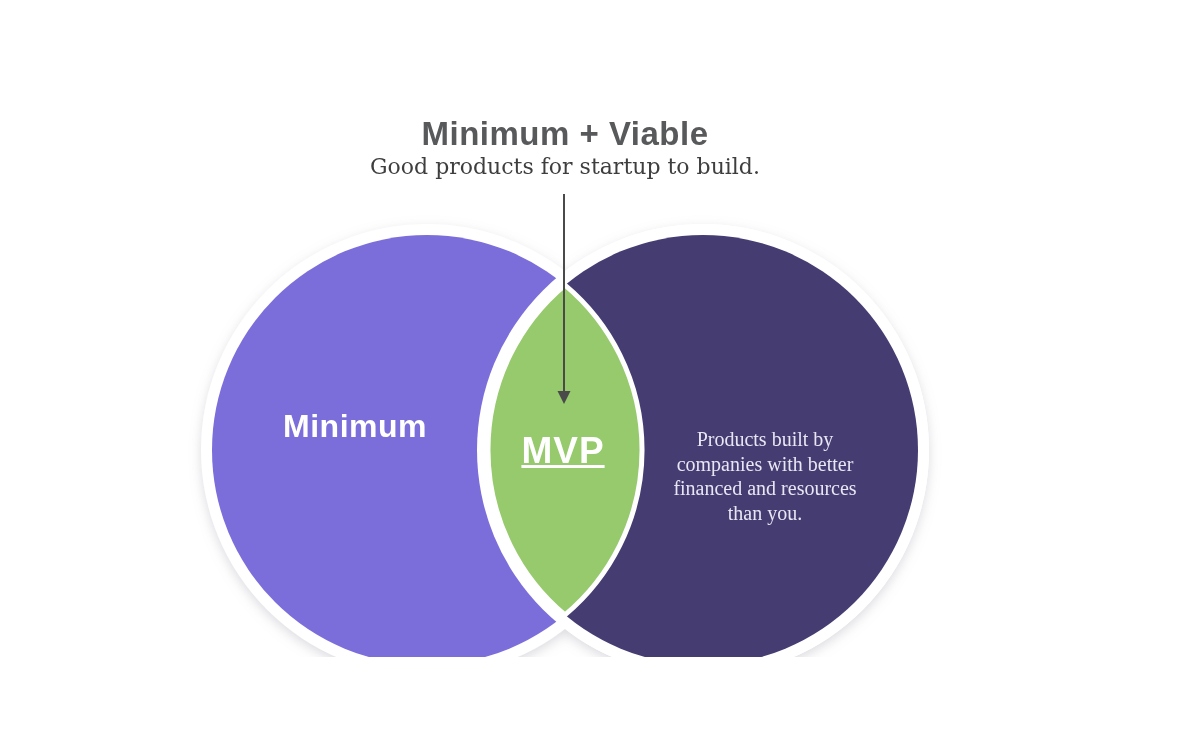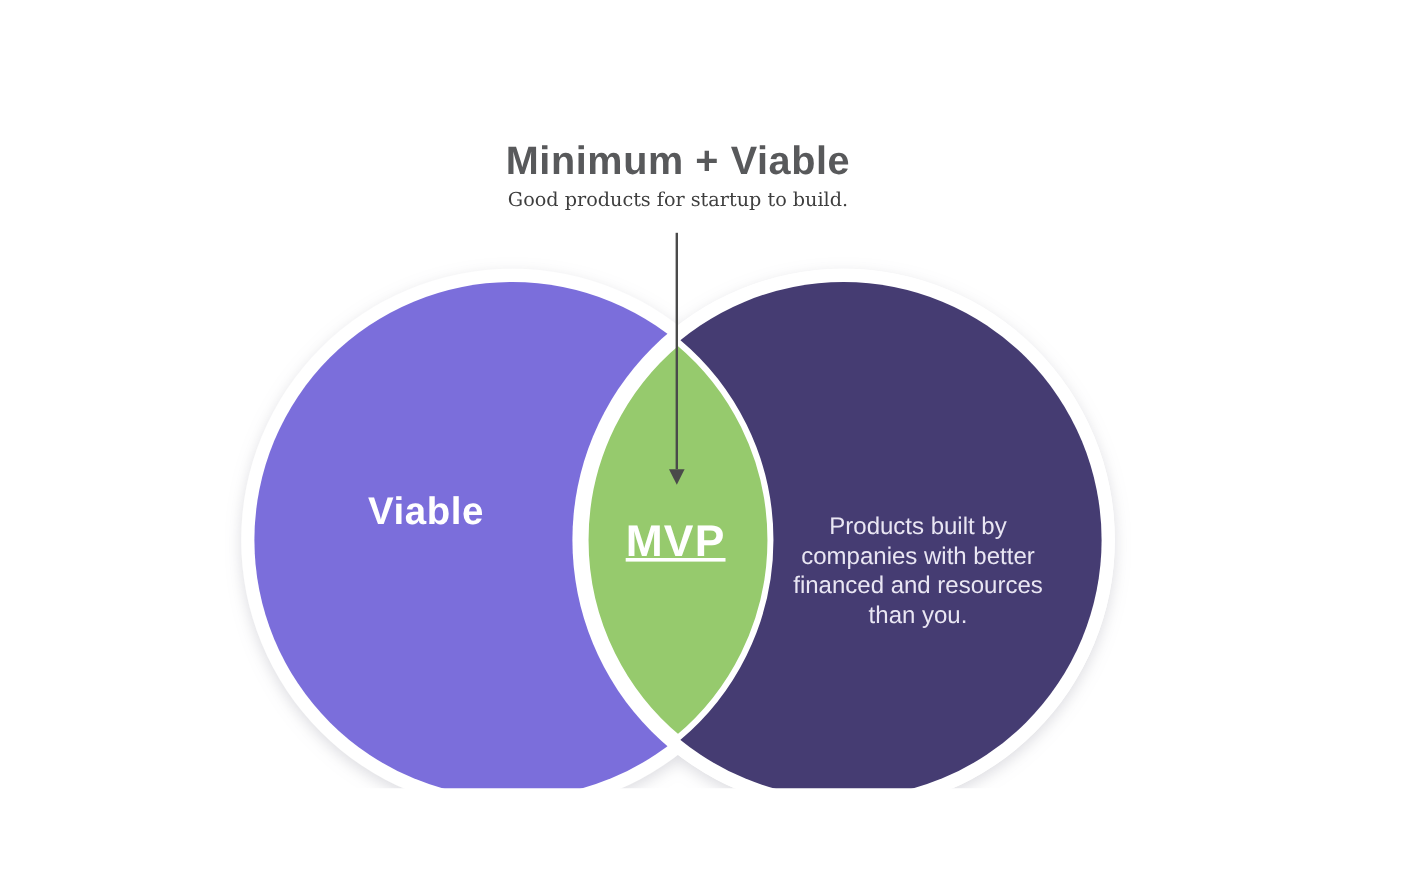--- a/index.html
+++ b/index.html
@@ -20,33 +20,33 @@
   }
   .diagram-title {
     font-weight: bold;
     font-size: 33px;
     color: #58595b;
     letter-spacing: 0.5px;
     white-space: nowrap;
   }
   .diagram-subtitle {
     font-family: "DejaVu Serif", "Liberation Serif", serif;
-    font-size: 16px;
+    font-size: 22px;
     color: #3e3e3e;
     white-space: nowrap;
   }
   .circle-heading {
     font-weight: bold;
     font-size: 32px;
     color: #ffffff;
     letter-spacing: 0.5px;
     white-space: nowrap;
   }
   .circle-desc {
-    font-family: Liberation Sans, sans-serif;
+    font-family: Liberation Serif, serif;
     font-size: 21px;
     line-height: 24px;
     color: #f1eefb;
   }
   .circle-desc.viable {
     font-size: 20px;
     line-height: 24.5px;
     color: #e9e6f3;
   }
   .overlap-heading {
@@ -84,21 +84,21 @@
 
     <g>
       <line x1="564" y1="194" x2="564" y2="391" stroke-width="2" stroke="#4a4a4a"></line>
       <polygon points="564,404 557.5,391 570.5,391" fill="#4a4a4a"></polygon>
     </g>
   </svg>
 
   <div class="abs diagram-title" style="left:565px; top:134px;">Minimum + Viable</div>
   <div class="abs diagram-subtitle" style="left:565px; top:166px;">Good products for startup to build.</div>
 
-  <div class="abs circle-heading" style="left:355px; top:426px;">Viable</div>
+  <div class="abs circle-heading" style="left:355px; top:426px;">Minimum</div>
 
   <div class="abs overlap-heading" style="left:563px; top:451px;text-decoration:underline;">MVP</div>
 
   <div class="abs circle-desc viable" style="left:765px; top:476px;">Products built by
 companies with better
 financed and resources
 than you.</div>
 
 </div>
 

